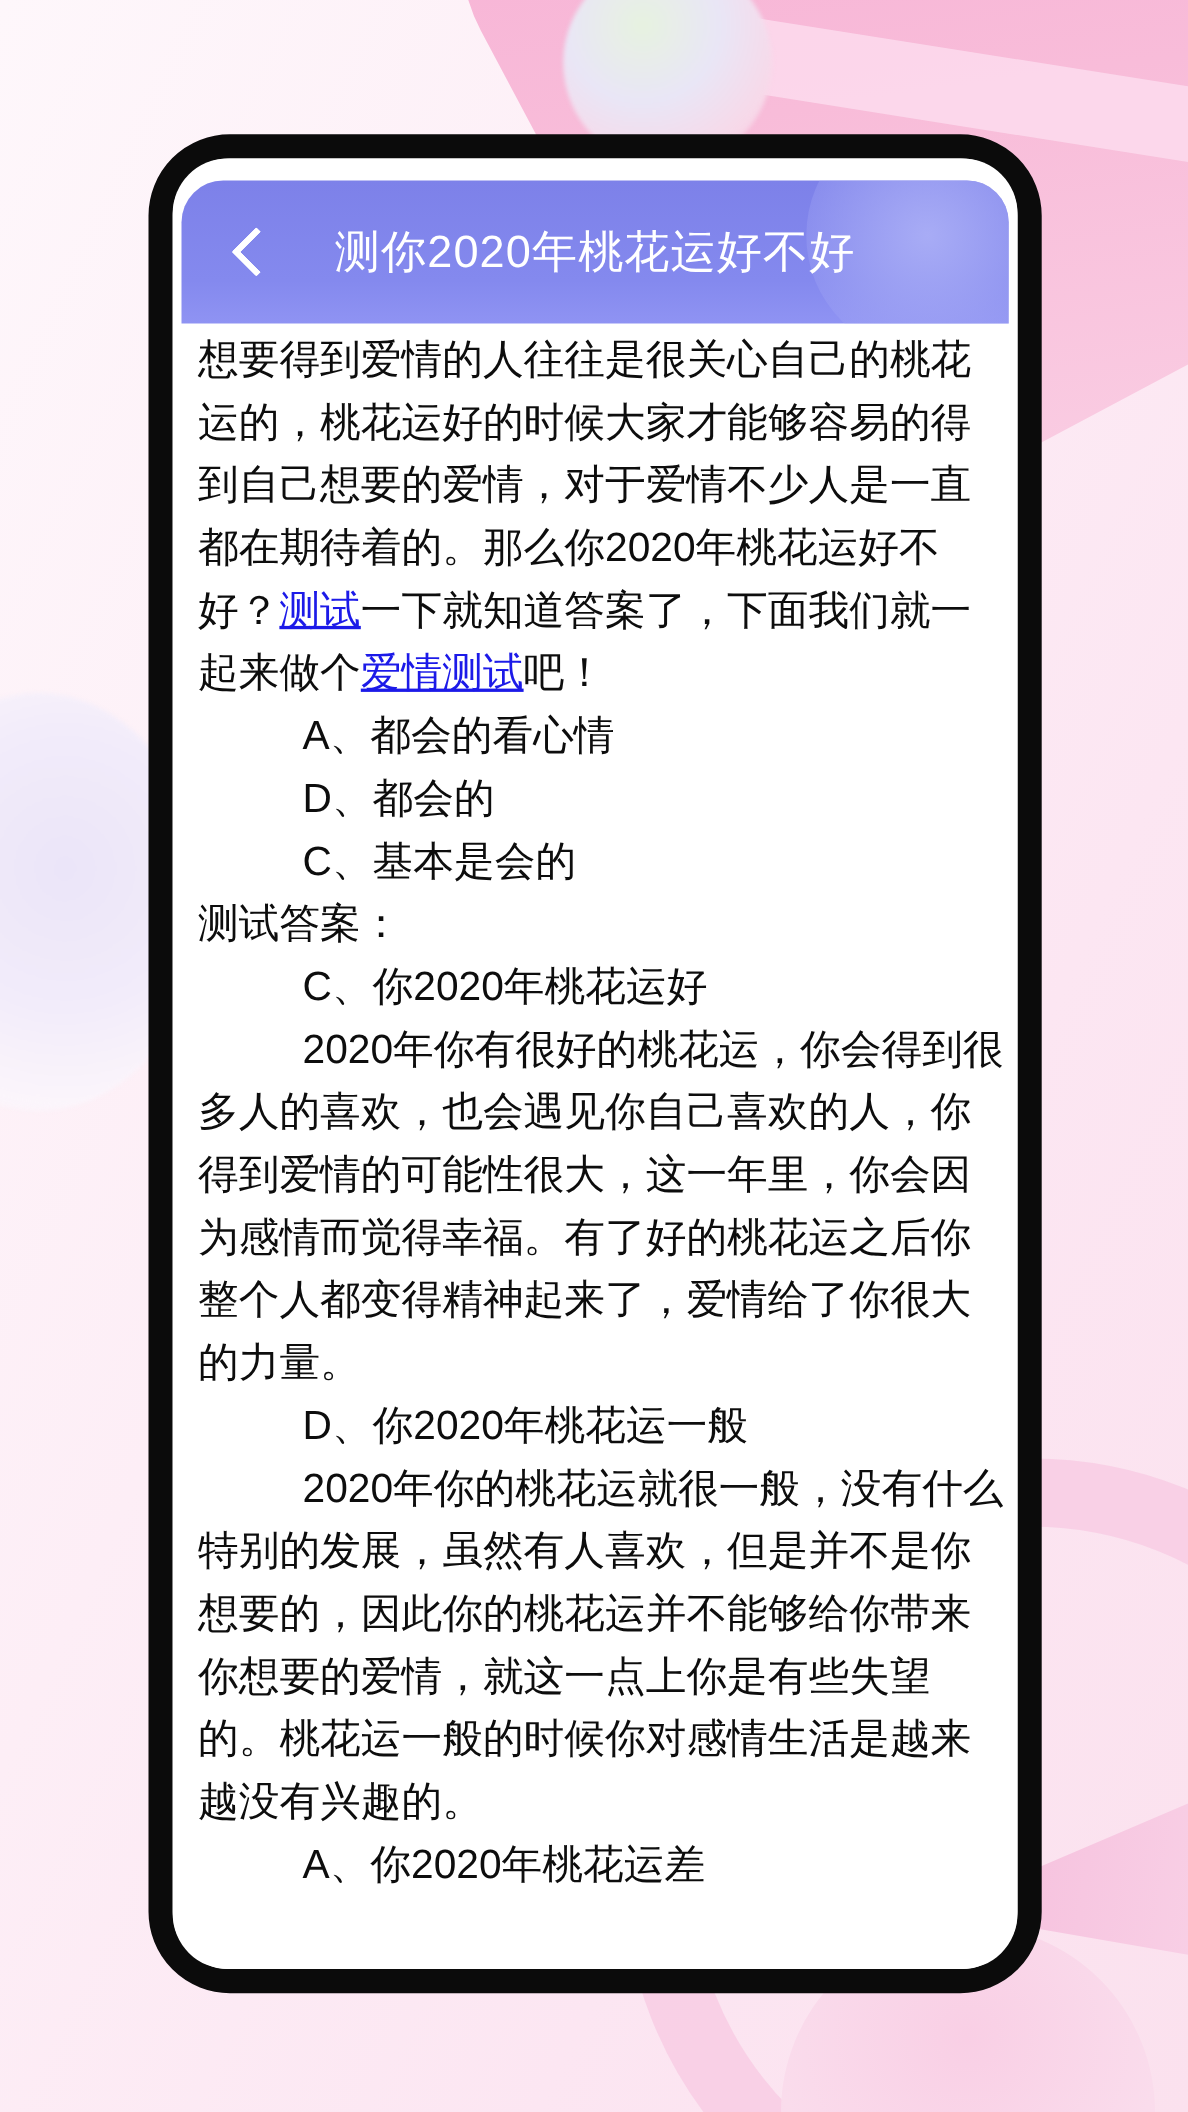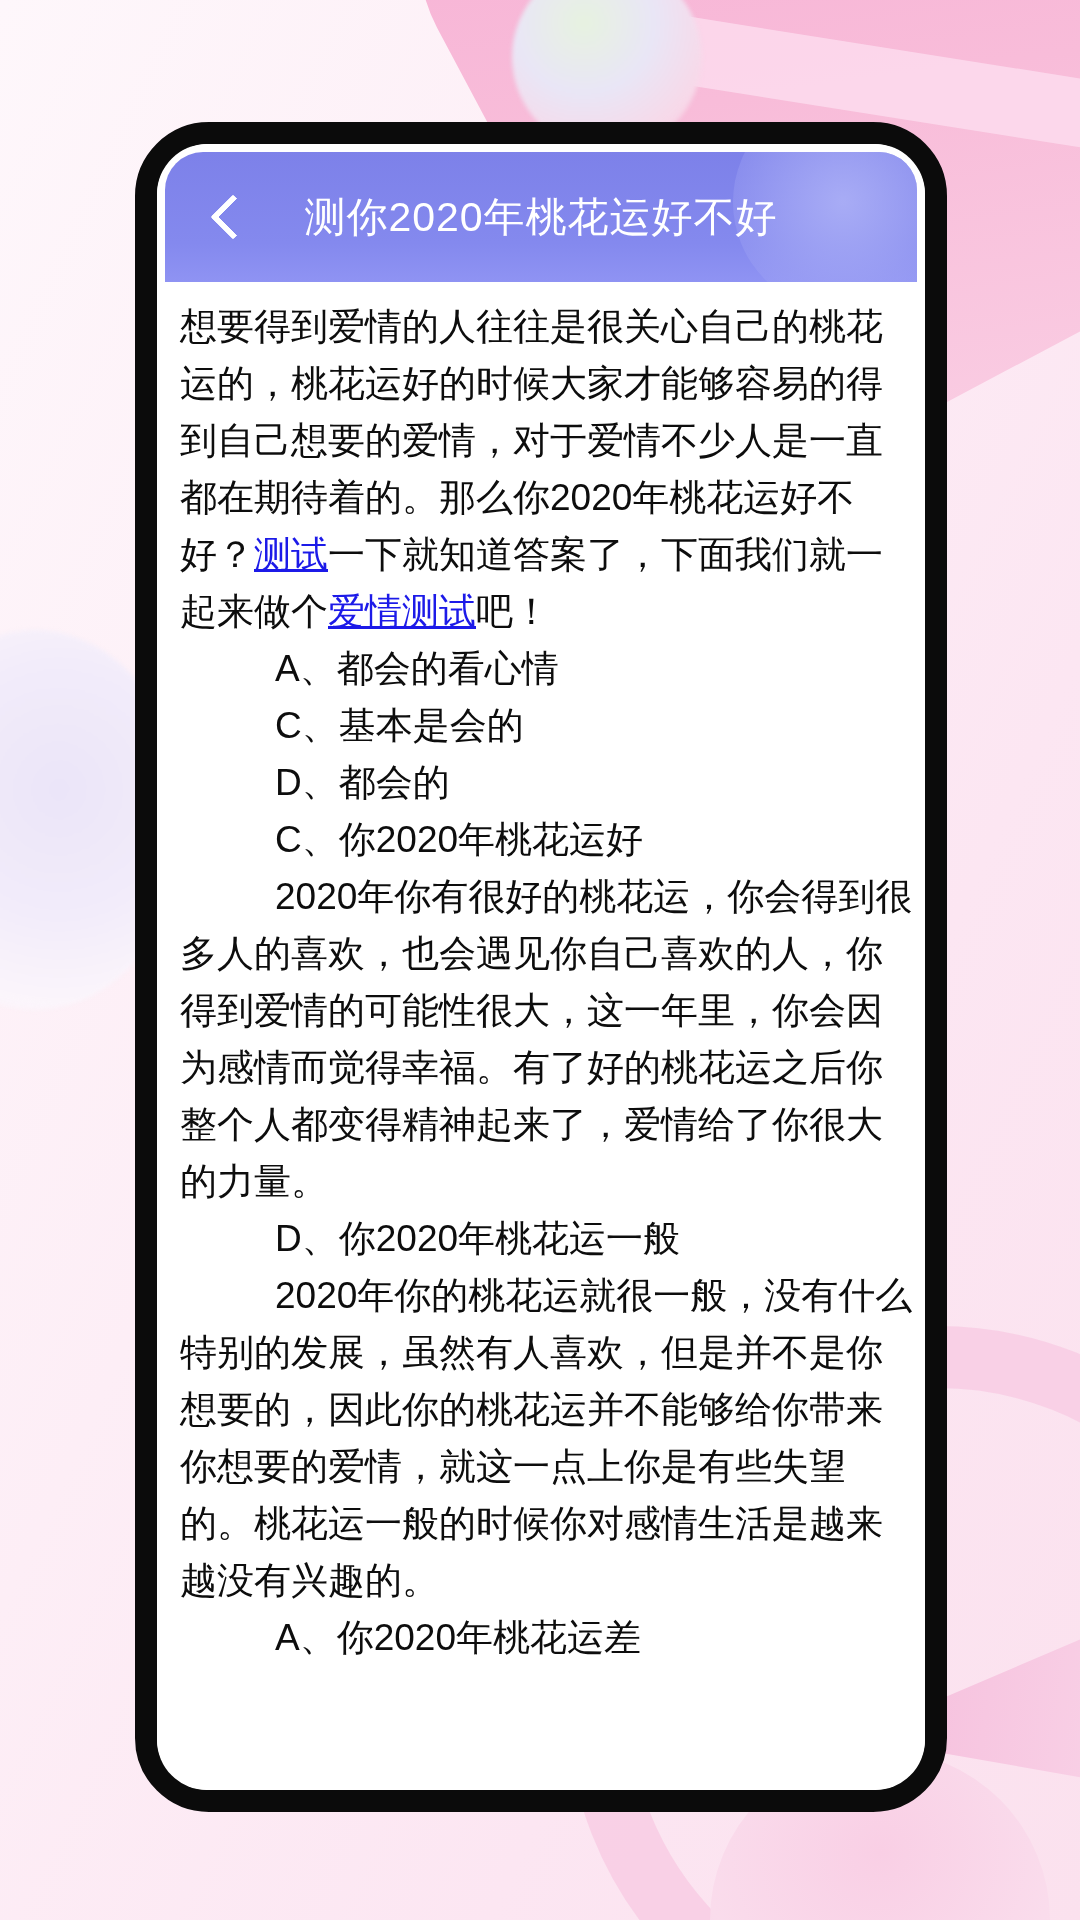--- a/index.html
+++ b/index.html
@@ -50,21 +50,21 @@
   
   .phone{
     position:absolute;left:135px;top:122px;width:812px;height:1690px;
     box-sizing:border-box;border:22px solid #0b0b0b;border-radius:74px;
     background:#ffffff;
   }
   .screen{
     position:absolute;inset:0;border-radius:50px;overflow:hidden;background:#ffffff;
   }
   .app-header{
-    position:absolute;left:8px;right:8px;top:8px;height:130px;
+    position:absolute;left:8px;right:8px;top:20px;height:130px;
     background:linear-gradient(180deg,#7d81e9 0%,#8489ee 70%,#8f93f3 100%);
     border-radius:38px 38px 0 0;overflow:hidden;
     display:flex;align-items:center;justify-content:center;
   }
   .header-orb{
     position:absolute;right:-36px;top:-60px;width:220px;height:220px;border-radius:50%;
     background:radial-gradient(circle,rgba(170,174,246,.95) 0%,rgba(160,164,244,.55) 55%,rgba(160,164,244,0) 100%);
   }
   .back-chevron{
     position:absolute;left:52px;top:50%;width:26px;height:26px;
@@ -107,23 +107,24 @@
         <div class="header-orb"></div>
         <span class="back-chevron"></span>
         <h1 class="app-title">测你2020年桃花运好不好</h1>
       </header>
 
       <div class="app-body">
         <p><span>想要得到爱情的人往往是很关心自己的桃花运的，桃花运好的时候大家才能够容易的得到自己想要的爱情，对于爱情不少人是一直都在期待着的。那么你2020年桃花运好不好？</span><a class="inline-link">测试</a><span>一下就知道答案了，下面我们就一起来做个</span><a class="inline-link">爱情测试</a><span>吧！</span></p>
 
 
         <p class="opt">A、都会的看心情</p>
+        <p class="opt">D、都会的</p>
         <p class="opt">C、基本是会的</p>
-        <p class="opt">D、都会的</p>
 
+        <p>测试答案：</p>
 
         <p class="opt">C、你2020年桃花运好</p>
         <p class="para-indent">2020年你有很好的桃花运，你会得到很多人的喜欢，也会遇见你自己喜欢的人，你得到爱情的可能性很大，这一年里，你会因为感情而觉得幸福。有了好的桃花运之后你整个人都变得精神起来了，爱情给了你很大的力量。</p>
 
         <p class="opt">D、你2020年桃花运一般</p>
         <p class="para-indent">2020年你的桃花运就很一般，没有什么特别的发展，虽然有人喜欢，但是并不是你想要的，因此你的桃花运并不能够给你带来你想要的爱情，就这一点上你是有些失望的。桃花运一般的时候你对感情生活是越来越没有兴趣的。</p>
 
         <p class="opt">A、你2020年桃花运差</p>
 
       </div>

